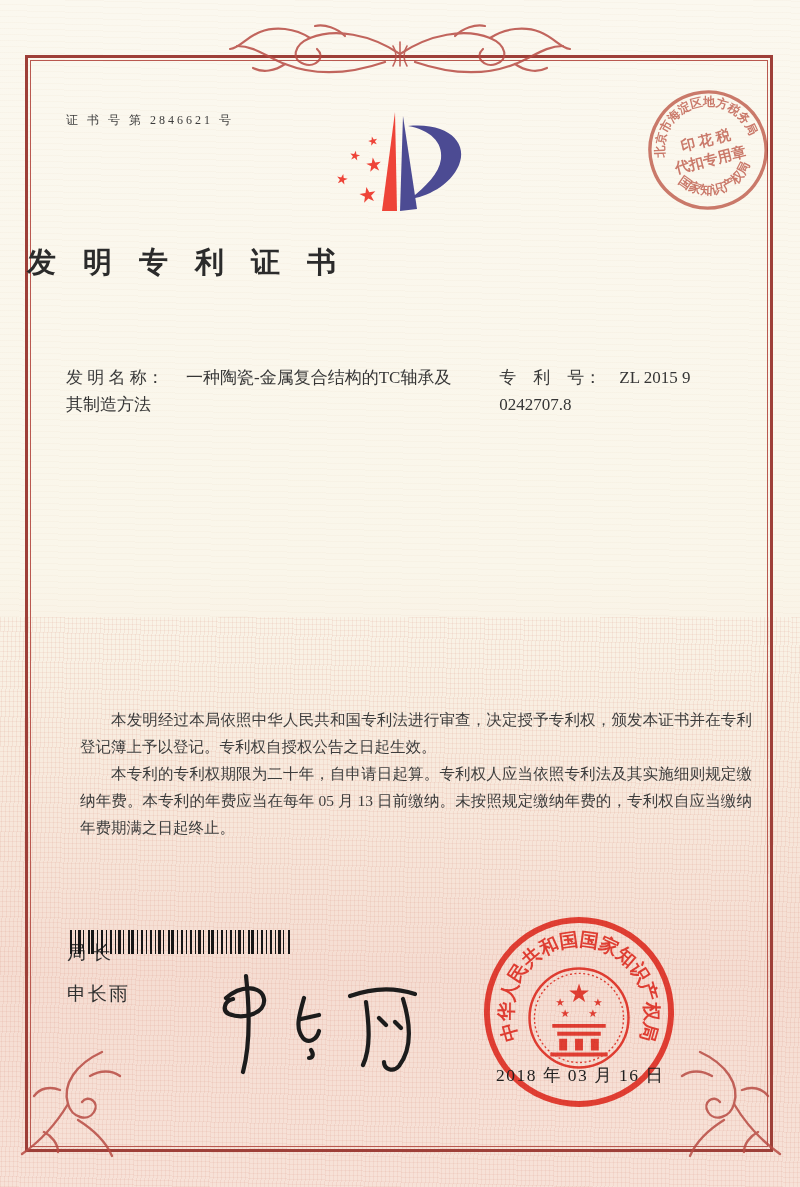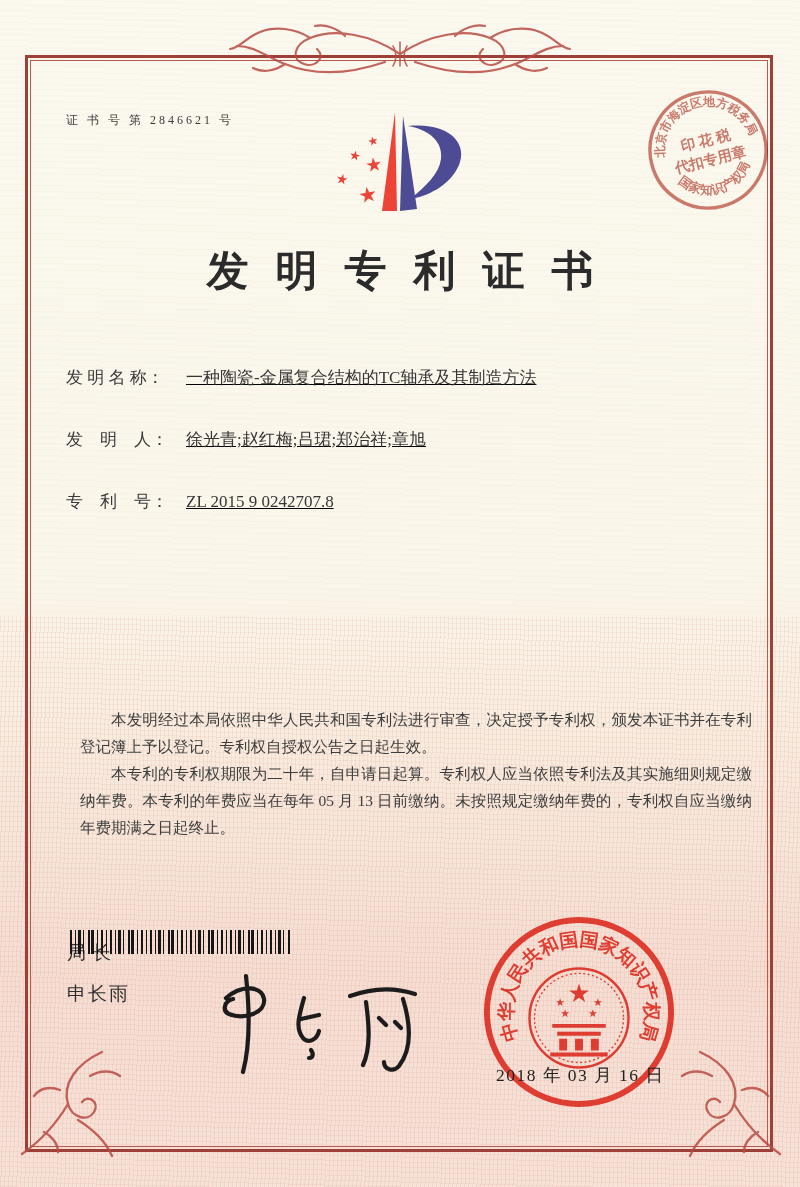--- a/index.html
+++ b/index.html
@@ -20,24 +20,24 @@
     background:repeating-linear-gradient(1.5deg, rgba(216,190,160,0.07) 0 1px, transparent 1px 6px);
   }
   .frame {
     position:absolute; left:25px; top:55px; width:748px; height:1097px;
     border:3px solid #9e3f38; z-index:1;
   }
   .frame::after { content:''; position:absolute; inset:2px; border:1px solid #b9584f; }
   .abs { position:absolute; z-index:2; }
   .cert-no { left:66px; top:112px; font-size:12px; letter-spacing:3px; color:#3c3c3c; }
   .title {
-    left:0; top:243px; width:100%; text-align:center;
-    font-size:42px; font-weight:700; color:#2b2b2b; letter-spacing:27px; text-indent:27px;
-  }
-  .fields { left:66px; top:364px; width:660px; display:flex; flex-direction:column; gap:35px;text-decoration:underline; }
+    left:0; top:243px; width:100%; text-align:left;
+    font-size:29px; font-weight:700; color:#2b2b2b; letter-spacing:27px; text-indent:27px;
+  }
+  .fields { left:66px; top:364px; width:660px; display:flex; flex-direction:row; gap:35px; }
   .field-row { font-size:17px; color:#3a3a3a; line-height:27px; }
   .field-label { display:inline-block; min-width:120px; white-space:pre; color:#3a3a3a; }
   .field-value { color:#363636; }
   .paragraphs { left:80px; top:706px; width:672px; font-size:15.5px; color:#3d3d3d; }
   .paragraphs p { text-indent:2em; line-height:27px; text-align:justify; }
   .barcode {
     left:70px; top:930px; width:220px; height:24px; z-index:3;
     background:repeating-linear-gradient(90deg,
       #161616 0 2px, transparent 2px 5px, #161616 5px 6px, transparent 6px 8px,
       #161616 8px 11px, transparent 11px 13px, #161616 13px 14px, transparent 14px 18px,
@@ -136,23 +136,20 @@
   </svg>
 
   <div class="abs cert-no">证 书 号 第 2846621 号</div>
   <div class="abs title">发明专利证书</div>
 
   <div class="abs fields">
     <div class="field-row">
       <span class="field-label">发 明 名 称：</span><span class="field-value">一种陶瓷-金属复合结构的TC轴承及其制造方法</span>
     </div>
 
-    <div class="field-row">
-      <span class="field-label">发　明　人：</span><span class="field-value">徐光青;赵红梅;吕珺;郑治祥;章旭</span>
-    </div>
 
     <div class="field-row">
       <span class="field-label">专　利　号：</span><span class="field-value">ZL 2015 9 0242707.8</span>
     </div>
 
 
 
   </div>
 
   <div class="abs paragraphs">

